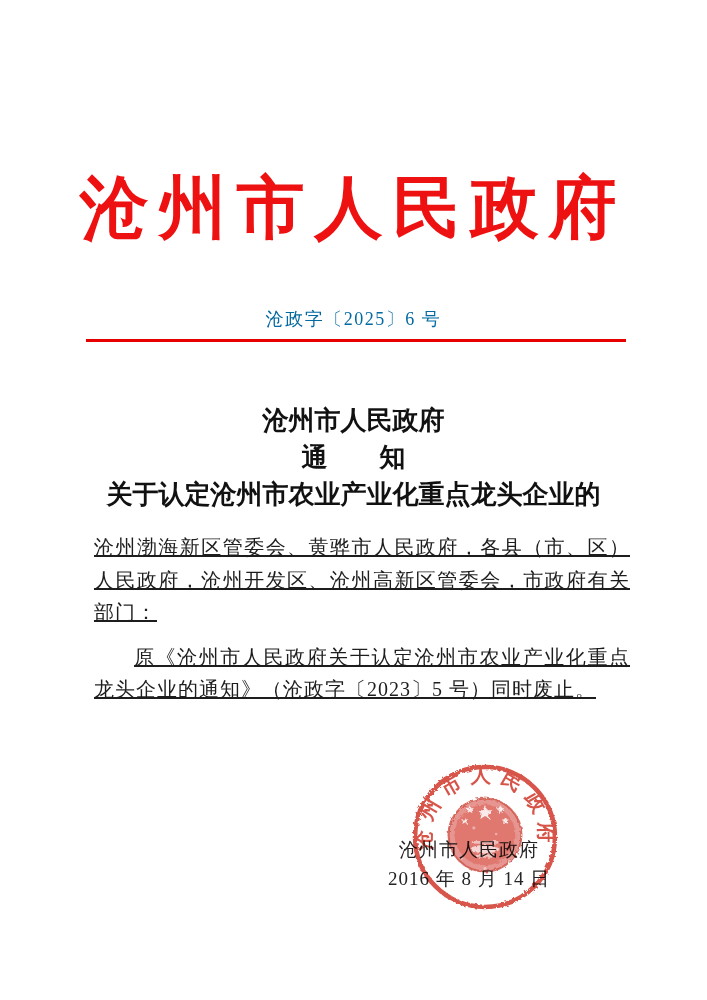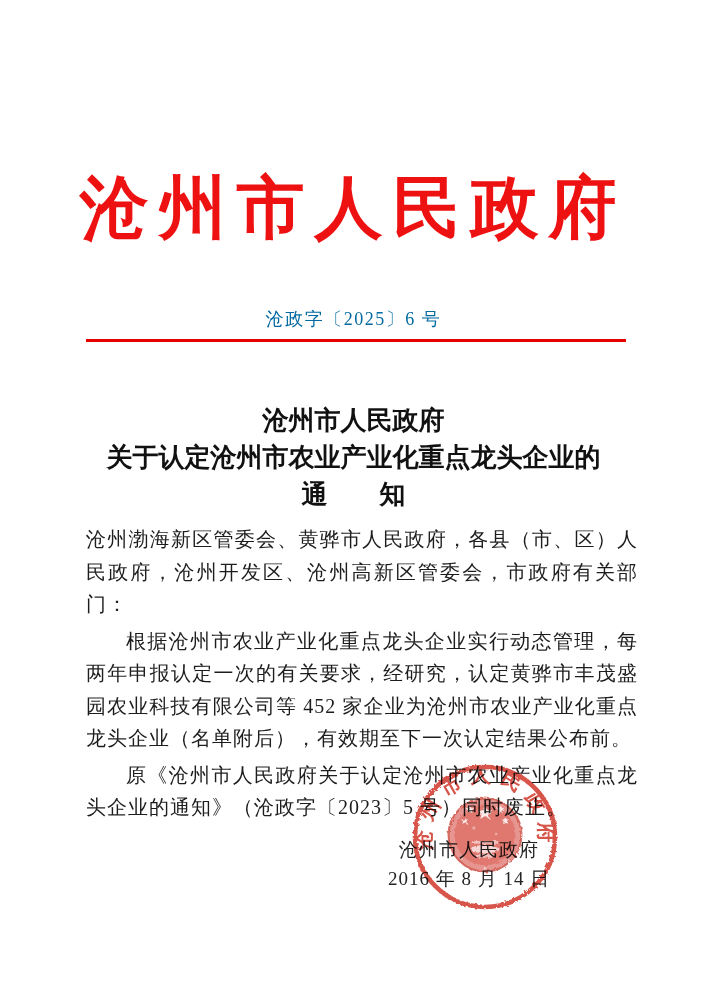--- a/index.html
+++ b/index.html
@@ -75,21 +75,21 @@
     position: absolute;
     top: 519px;
     left: 82px;
     width: 560px;
     font-size: 20px;
     line-height: 32.5px;
     letter-spacing: 1px;
     text-align: justify;
     color: #1d1d1d;
   }
-  .body-text p { margin: 4px; }
+  .body-text p { margin: 12px; text-decoration: underline; }
   .body-text p.indent { text-indent: 2em; }
 
   
   .signature {
     position: absolute;
     top: 835px;
     left: 378px;
     width: 182px;
     text-align: center;
     font-size: 19px;
@@ -133,27 +133,26 @@
 <div class="page">
 
   <div class="header-title">沧州市人民政府</div>
 
   <div class="doc-number">沧政字〔2025〕6 号</div>
 
   <div class="red-divider"></div>
 
   <div class="notice-title">
     <div class="t-line">沧州市人民政府</div>
+    <div class="t-line">通　　知</div>
     <div class="t-line">关于认定沧州市农业产业化重点龙头企业的</div>
-    <div class="t-line">通　　知</div>
   </div>
 
   <div class="body-text">
     <p>沧州渤海新区管委会、黄骅市人民政府，各县（市、区）人民政府，沧州开发区、沧州高新区管委会，市政府有关部门：</p>
-    <p class="indent">根据沧州市农业产业化重点龙头企业实行动态管理，每两年申报认定一次的有关要求，经研究，认定黄骅市丰茂盛园农业科技有限公司等 452 家企业为沧州市农业产业化重点龙头企业（名单附后），有效期至下一次认定结果公布前。</p>
     <p class="indent">原《沧州市人民政府关于认定沧州市农业产业化重点龙头企业的通知》（沧政字〔2023〕5 号）同时废止。</p>
   </div>
 
   <div class="signature">
     <div>沧州市人民政府</div>
     <div>2016 年 8 月 14 日</div>
   </div>
 
   <svg class="seal" viewBox="0 0 150 150" aria-hidden="true">
     <defs>

